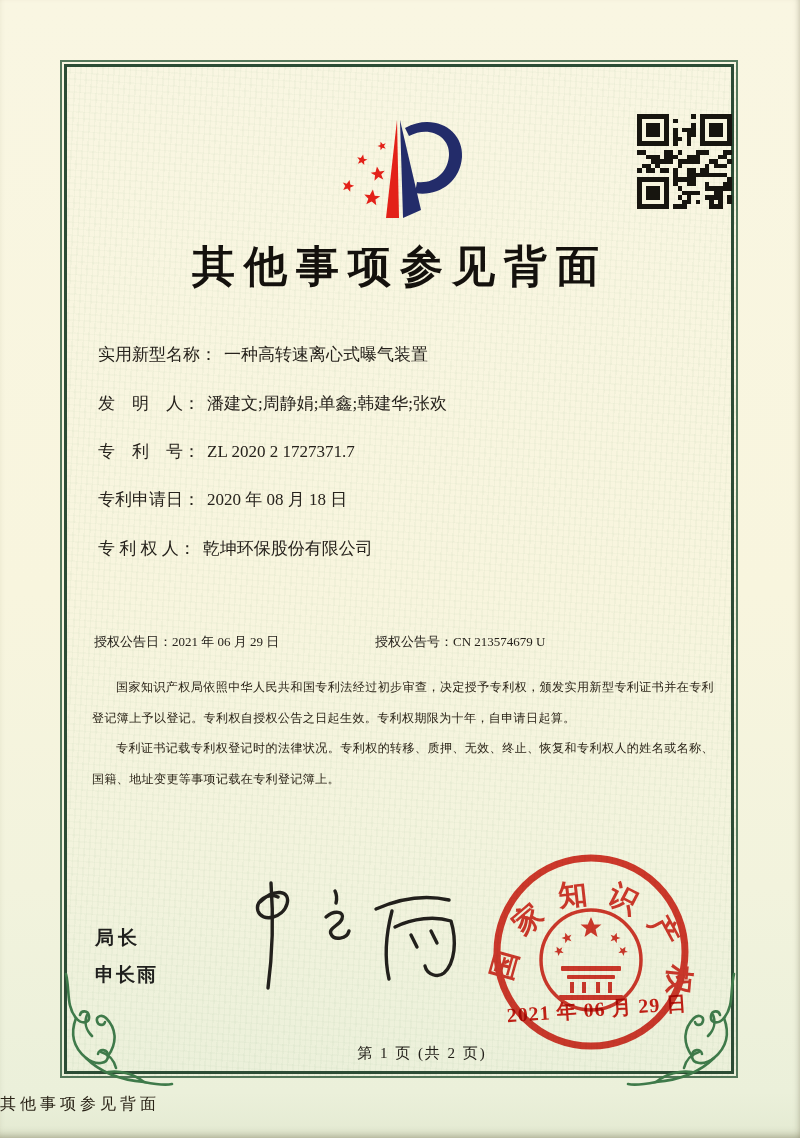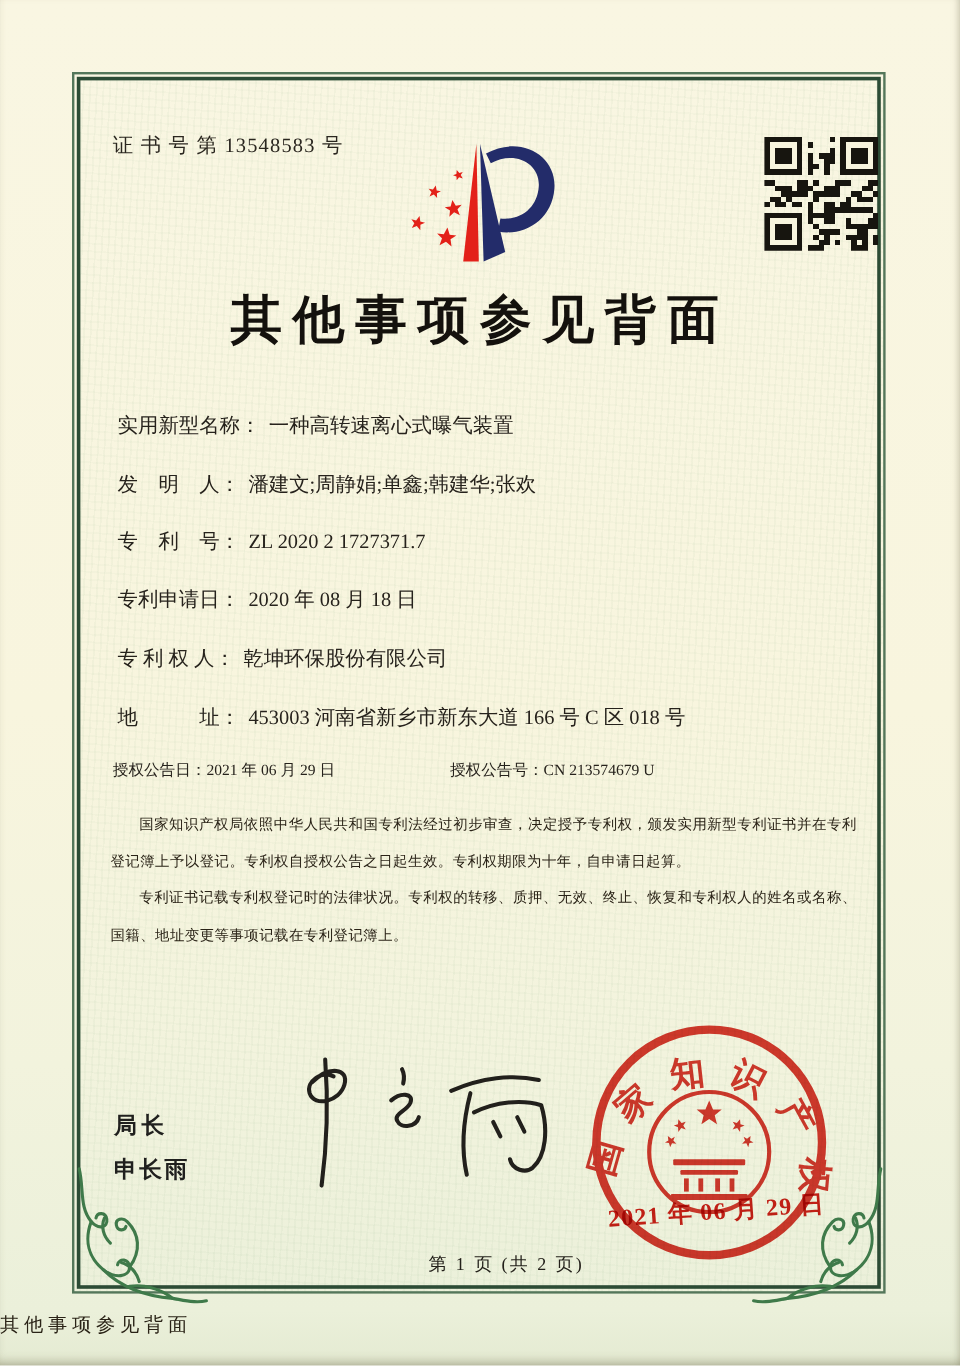--- a/index.html
+++ b/index.html
@@ -75,21 +75,20 @@
     font-size:16px;letter-spacing:4px;color:#2a2317;
   }
 </style>
 </head>
 <body>
 
 <div class="page">
 
   <div class="frame"></div>
 
-  <div class="cert-no">证 书 号 第 13548583 号</div>
 
   <svg class="logo" viewBox="0 0 152 140">
     <defs>
       <path id="star5" d="M0,-10 L2.9,-3.1 L9.5,-3.1 L4.2,1.2 L5.9,8.1 L0,4 L-5.9,8.1 L-4.2,1.2 L-9.5,-3.1 L-2.9,-3.1 Z"></path>
     </defs>
     <g fill="#e32119">
       <use href="#star5" transform="translate(56,52) scale(0.45) rotate(-18)"></use>
       <use href="#star5" transform="translate(36,66) scale(0.55) rotate(12)"></use>
       <use href="#star5" transform="translate(52,80) scale(0.75) rotate(-8)"></use>
       <use href="#star5" transform="translate(22,92) scale(0.62) rotate(15)"></use>
@@ -248,23 +247,20 @@
   </div>
   <div class="field-row" style="top:440px">
     <span>专　利　号：</span><span class="val">ZL 2020 2 1727371.7</span>
   </div>
   <div class="field-row" style="top:488px">
     <span>专利申请日：</span><span class="val">2020 年 08 月 18 日</span>
   </div>
   <div class="field-row" style="top:537px">
     <span>专 利 权 人：</span><span class="val">乾坤环保股份有限公司</span>
   </div>
-  <div class="field-row" style="top:586px">
-    <span>地　　　址：</span><span class="val">453003 河南省新乡市新东大道 166 号 C 区 018 号</span>
-  </div>
 
   <div class="grant-row">
     <span>授权公告日：</span><span class="val">2021 年 06 月 29 日</span>
     <span class="grant-no-group">
       <span>授权公告号：</span><span class="val">CN 213574679 U</span>
     </span>
   </div>
 
   <div class="paras">
     <p>国家知识产权局依照中华人民共和国专利法经过初步审查，决定授予专利权，颁发实用新型专利证书并在专利登记簿上予以登记。专利权自授权公告之日起生效。专利权期限为十年，自申请日起算。</p>

